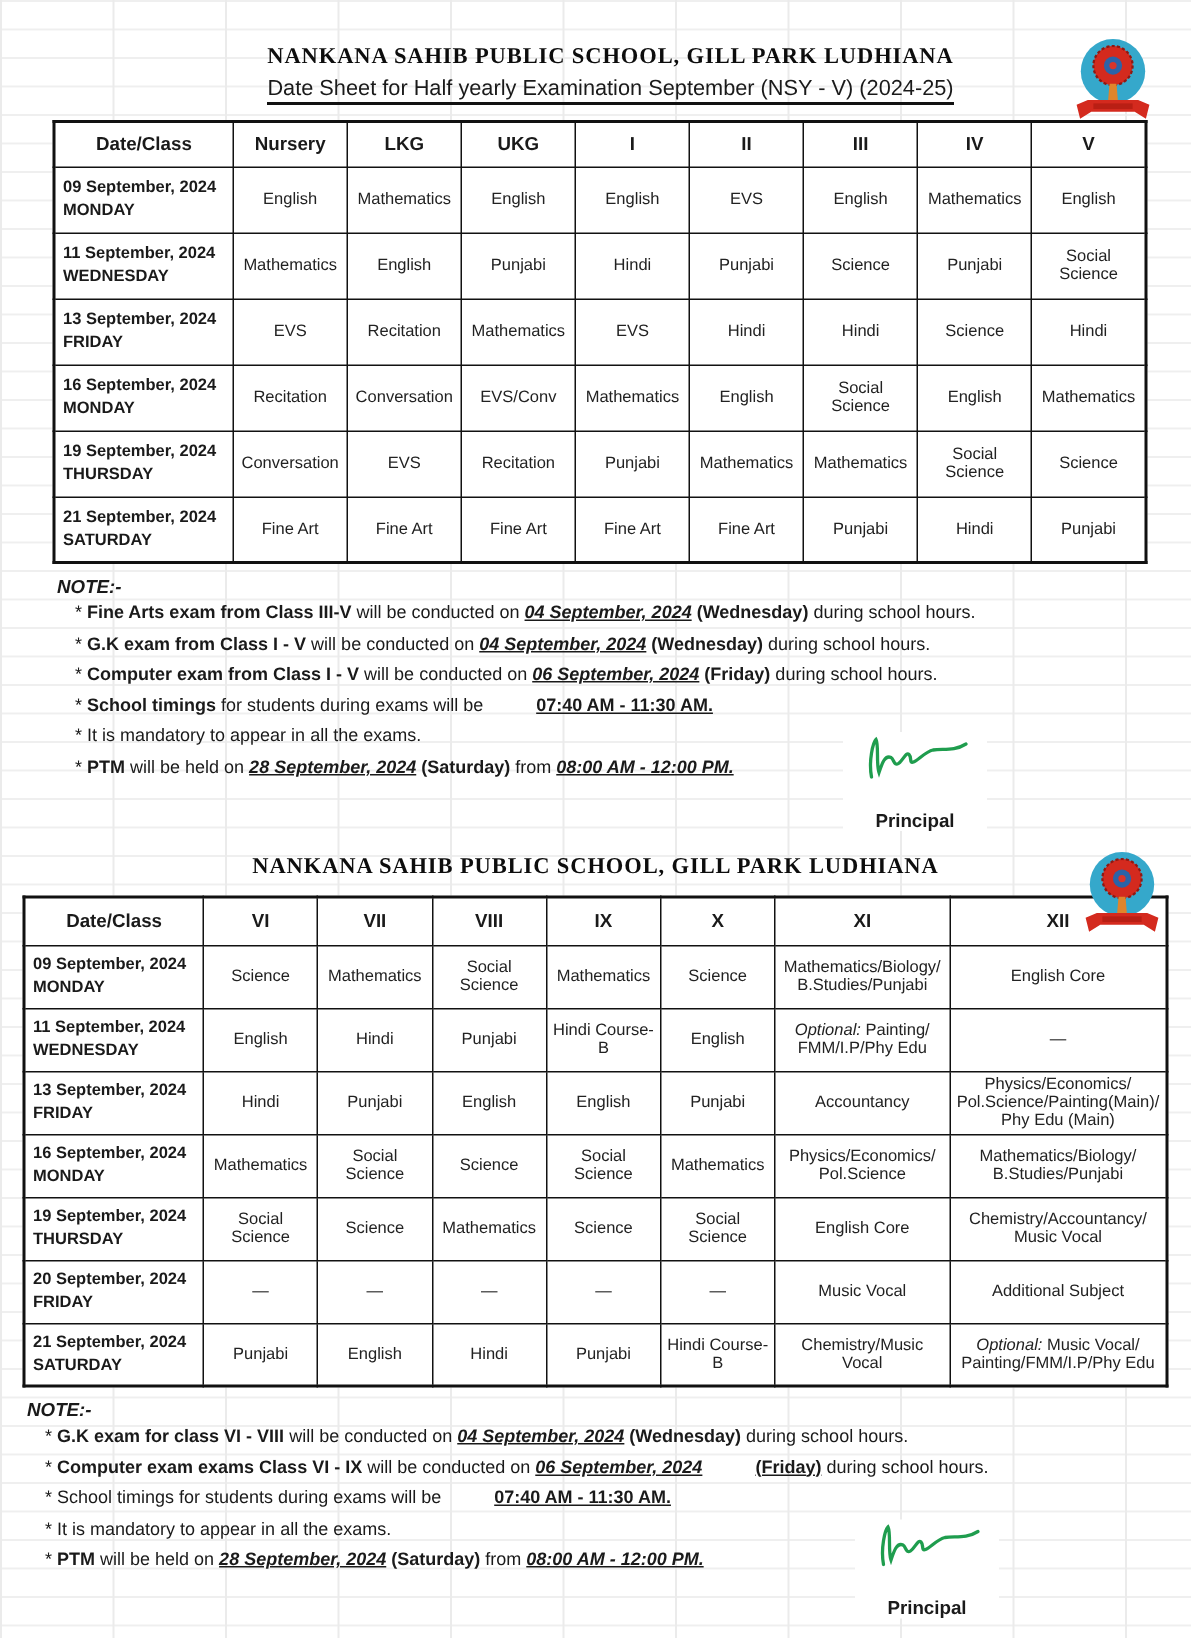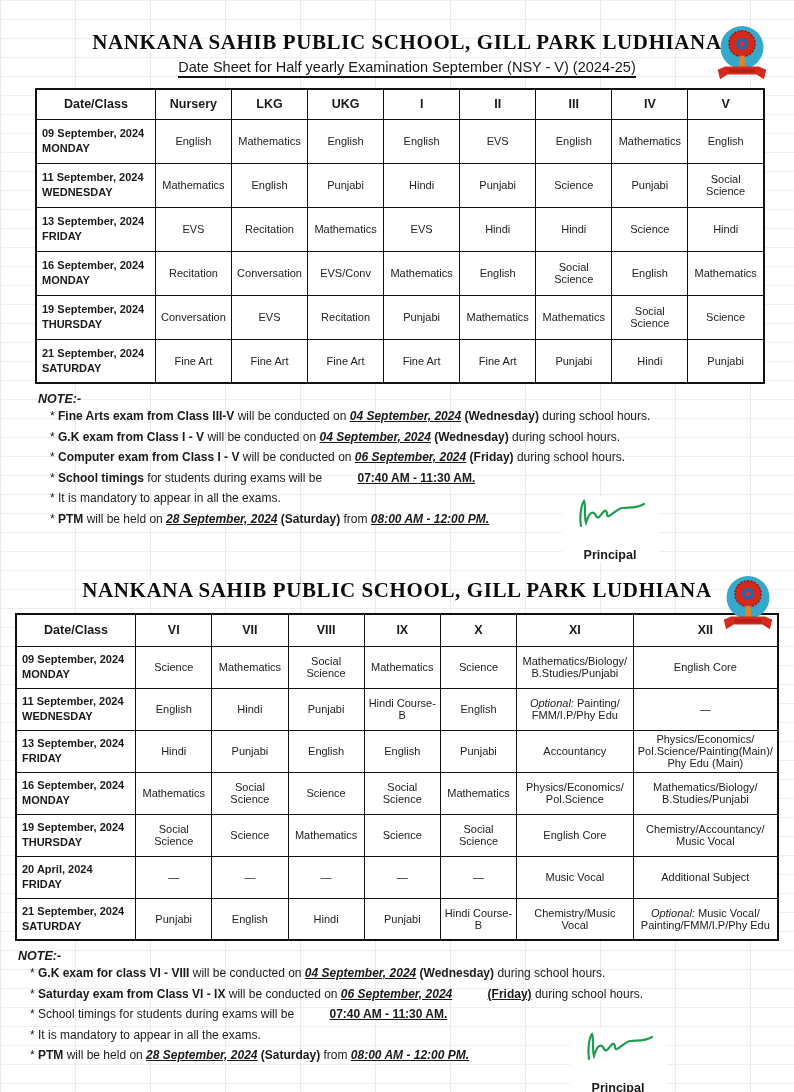--- a/index.html
+++ b/index.html
@@ -17,21 +17,21 @@
       linear-gradient(to right, #ebebeb 1px, transparent 1px),
       linear-gradient(to bottom, #efefef 1px, transparent 1px);
     background-size:75px 19px;
     overflow:hidden;
   }
   .section-header { position:relative; text-align:center; }
   .sec1 .section-header { padding-top:30px; margin:0 70px 0 90px; }
   .sec2 .section-header { padding-top:16px; margin:0 60px 0 60px; }
   .page-title {
     font-family:"Liberation Serif", serif;
-    font-weight:700; font-size:21px; letter-spacing:.6px;
+    font-weight:700; font-size:15px; letter-spacing:.6px;
     color:#0d0d0d;
   }
   .page-subtitle {
     display:inline-block; margin-top:4px;
     font-weight:400; font-size:14.5px;
     border-bottom:2px solid #111; padding-bottom:1px;
   }
   .logo { position:absolute; width:56px; height:64px; }
   .sec1 .logo { right:-46px; top:22px; }
   .sec2 .logo { right:-42px; top:10px; }
@@ -310,21 +310,21 @@
         <td class="subject">Social Science</td>
         <td class="subject">Science</td>
         <td class="subject">Mathematics</td>
         <td class="subject">Science</td>
         <td class="subject">Social Science</td>
         <td class="subject">English Core</td>
         <td class="subject">Chemistry/Accountancy/ Music Vocal</td>
       </tr>
       <tr>
         <td class="datecell">
-          <div>20 April, 2024</div>
+          <div>20 September, 2024</div>
           <div class="day">FRIDAY</div>
         </td>
         <td class="subject">—</td>
         <td class="subject">—</td>
         <td class="subject">—</td>
         <td class="subject">—</td>
         <td class="subject">—</td>
         <td class="subject">Music Vocal</td>
         <td class="subject">Additional Subject</td>
       </tr>
@@ -340,21 +340,21 @@
         <td class="subject">Hindi Course-B</td>
         <td class="subject">Chemistry/Music Vocal</td>
         <td class="subject"><span class="seg-i">Optional:</span><span> Music Vocal/ Painting/FMM/I.P/Phy Edu</span></td>
       </tr>
     </tbody>
       </table>
 
     <div class="notes">
       <div class="note-heading">NOTE:-</div>
       <div class="note-line"><span>* </span><span class="seg-b">G.K exam for class VI - VIII</span><span> will be conducted on  </span><span class="seg-biu">04 September, 2024</span><span> </span><span class="seg-b">(Wednesday)</span><span> during school hours.</span></div>
-      <div class="note-line"><span>* </span><span class="seg-b">Saturday exam from Class VI - IX</span><span> will be conducted on </span><span class="seg-biu">06 September, 2024</span><span> </span><span class="seg-bu">(Friday)</span><span> during school hours.</span></div>
+      <div class="note-line"><span>* </span><span class="seg-b">Computer exam exams Class VI - IX</span><span> will be conducted on </span><span class="seg-biu">06 September, 2024</span><span> </span><span class="seg-bu">(Friday)</span><span> during school hours.</span></div>
       <div class="note-line"><span>* School timings for students during exams will be </span><span class="seg-bu">07:40 AM - 11:30 AM.</span></div>
       <div class="note-line"><span>* It is mandatory to appear in all the exams.</span></div>
       <div class="note-line"><span>* </span><span class="seg-b">PTM</span><span> will be held on </span><span class="seg-biu">28 September, 2024</span><span> </span><span class="seg-b">(Saturday)</span><span> from </span><span class="seg-biu">08:00 AM - 12:00 PM.</span></div>
     </div>
 
     <div class="sig-block">
       <svg class="sig-svg" width="78" height="36" viewBox="0 0 78 36">
         <path d="M10 30 C8 19 11 7 13 5 C15 9 13 21 15 27 C17 21 19 15 23 17 C25 18 25 23 28 21 C31 19 33 13 35 15 C37 17 35 21 38 20 C41 19 46 13 51 12 C58 11 65 13 73 8" fill="none" stroke="#1f9d4e" stroke-width="2.2" stroke-linecap="round"></path>
       </svg>
       <div class="principal">Principal</div>

